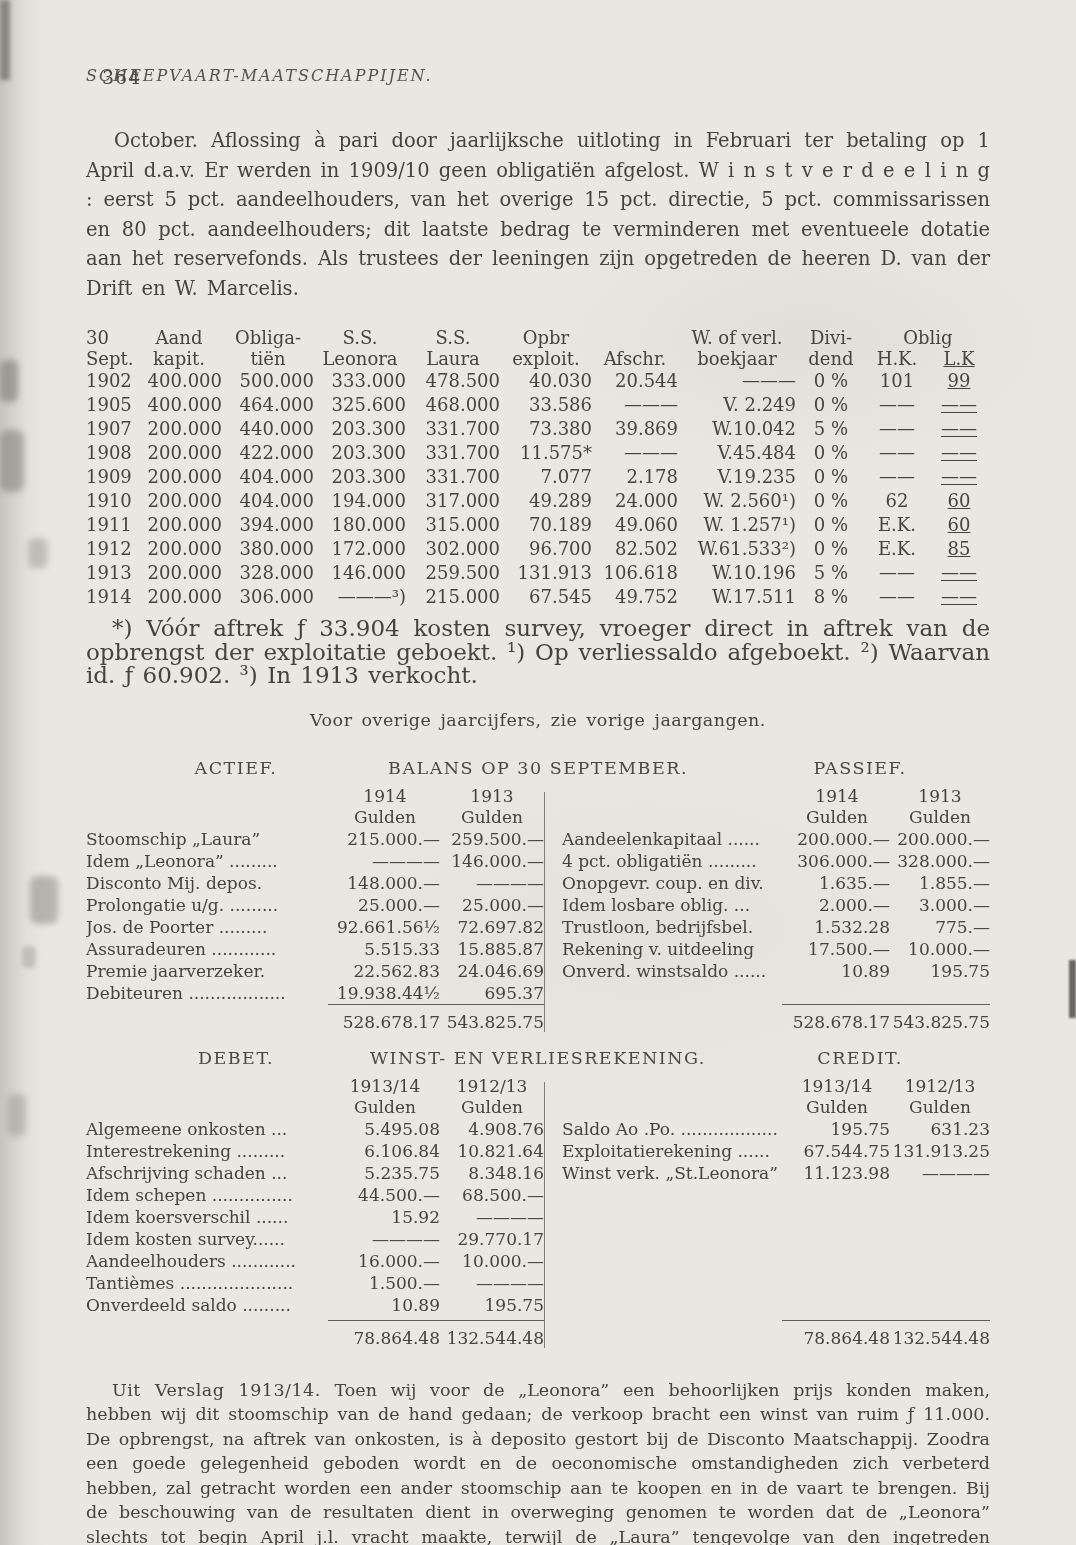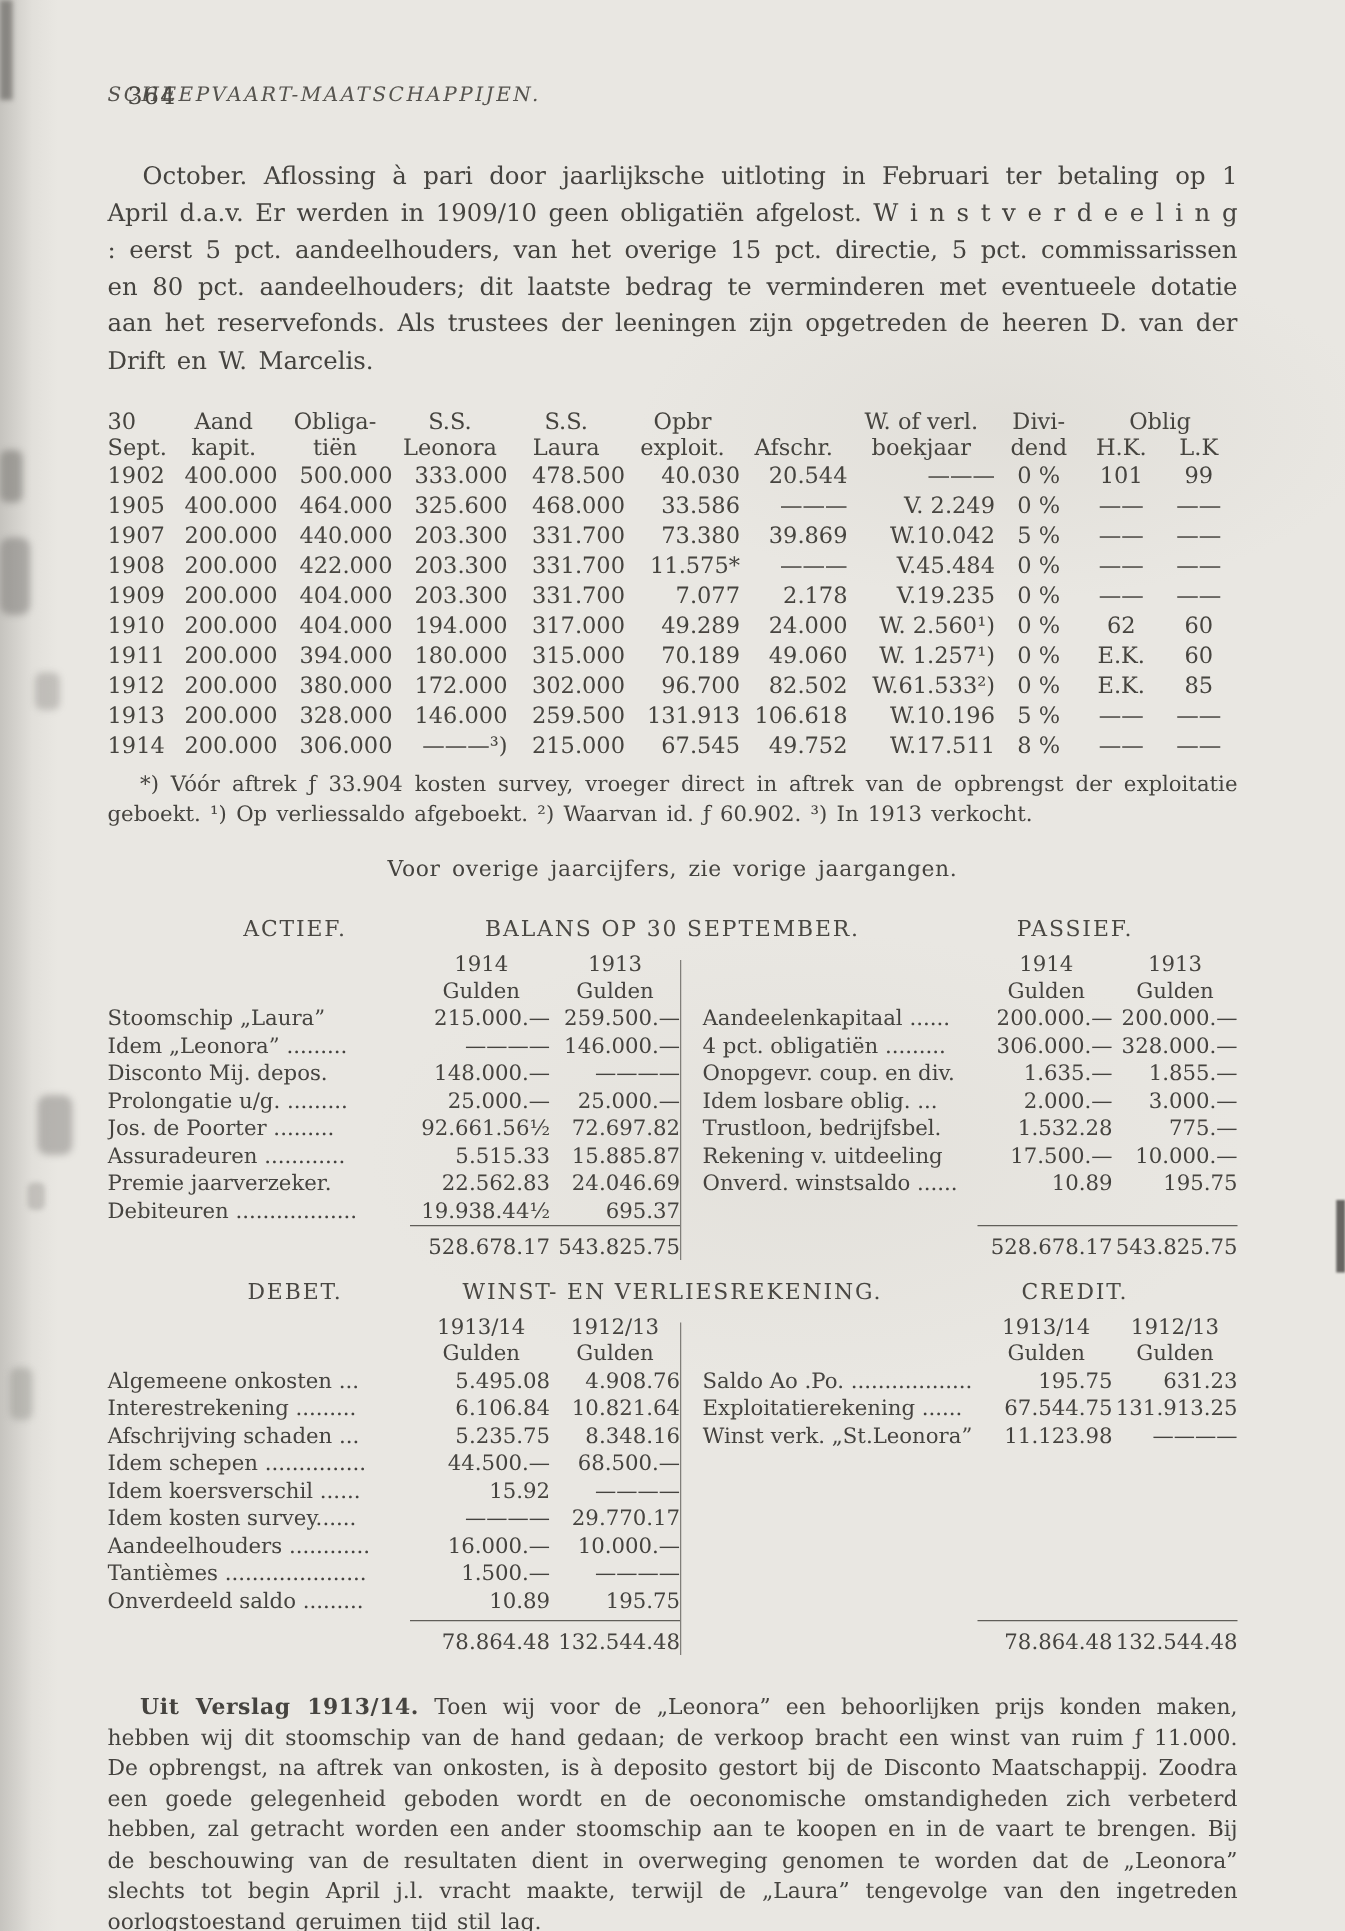--- a/index.html
+++ b/index.html
@@ -32,24 +32,24 @@
   .c-year{width:50px;text-align:left;}
   .c-aand{width:86px;text-align:right;}
   .c-oblig{width:92px;text-align:right;}
   .c-leon{width:92px;text-align:right;}
   .c-laura{width:94px;text-align:right;}
   .c-opbr{width:92px;text-align:right;}
   .c-afschr{width:86px;text-align:right;}
   .c-wverl{width:118px;text-align:right;}
   .c-div{width:70px;text-align:center;white-space:pre;}
   .c-hk{width:66px;text-align:center;}
-  .c-lk{width:58px;text-align:center;}
+  .c-lk{width:58px;text-align:center;text-decoration:underline;}
   table.results th.c-year{text-align:left;}
   
-  .footnote{margin:8px 0 0 0;font-size:17px;line-height:23.5px;text-align:justify;text-indent:26px;word-spacing:2px;}
+  .footnote{margin:8px 0 0 0;font-size:23px;line-height:23.5px;text-align:justify;text-indent:26px;word-spacing:2px;}
   .center-note{margin:22px 0 0 0;text-align:center;font-size:17.5px;letter-spacing:0.5px;word-spacing:3px;}
   
   .fin-section{margin-top:28px;}
   .fin-titles{position:relative;height:24px;font-size:17.5px;letter-spacing:1.5px;color:#4a4843;}
   .fin-titles .t-left{position:absolute;left:0;width:300px;text-align:center;}
   .fin-titles .t-center{position:absolute;left:0;right:0;text-align:center;}
   .fin-titles .t-right{position:absolute;right:0;width:260px;text-align:center;}
   .fin-body{display:grid;grid-template-columns:458px 2px 1fr;margin-top:4px;}
   .fin-divider{background:#807e79;width:1px;margin-top:6px;}
   .fin-col{display:flex;flex-direction:column;font-size:17px;}
@@ -63,21 +63,21 @@
   .fin-hdr .num{text-align:center;}
   .fin-total{margin-top:auto;display:grid;grid-template-columns:1fr 216px;}
   .fin-col.right .fin-total{grid-template-columns:1fr 208px;}
   .tot-nums{border-top:1px solid #605e59;padding-top:7px;display:grid;grid-template-columns:1fr 104px;}
   .fin-col.right .tot-nums{grid-template-columns:1fr 100px;}
   .tot-nums span{text-align:right;white-space:nowrap;}
   .balans .fin-body{height:234px;}
   .winst .fin-body{height:272px;}
   
   .verslag{margin:30px 0 0 0;font-size:17.5px;line-height:24.5px;text-align:justify;text-indent:26px;word-spacing:2px;}
-  .verslag .lead{font-weight:bold;letter-spacing:0.5px;}
+  .verslag .lead{font-weight:normal;letter-spacing:0.5px;}
 </style>
 </head>
 <body>
 
 <div class="page">
 
   <div class="artifact" style="left:0;top:0;width:10px;height:80px;background:rgba(80,78,74,0.55);filter:blur(2px);"></div>
   <div class="artifact" style="left:0;top:360px;width:18px;height:42px;background:rgba(95,93,89,0.45);filter:blur(3px);border-radius:6px;"></div>
   <div class="artifact" style="left:0;top:430px;width:24px;height:62px;background:rgba(95,93,89,0.40);filter:blur(3px);border-radius:8px;"></div>
   <div class="artifact" style="left:28px;top:538px;width:20px;height:30px;background:rgba(105,103,99,0.30);filter:blur(3px);border-radius:6px;"></div>

